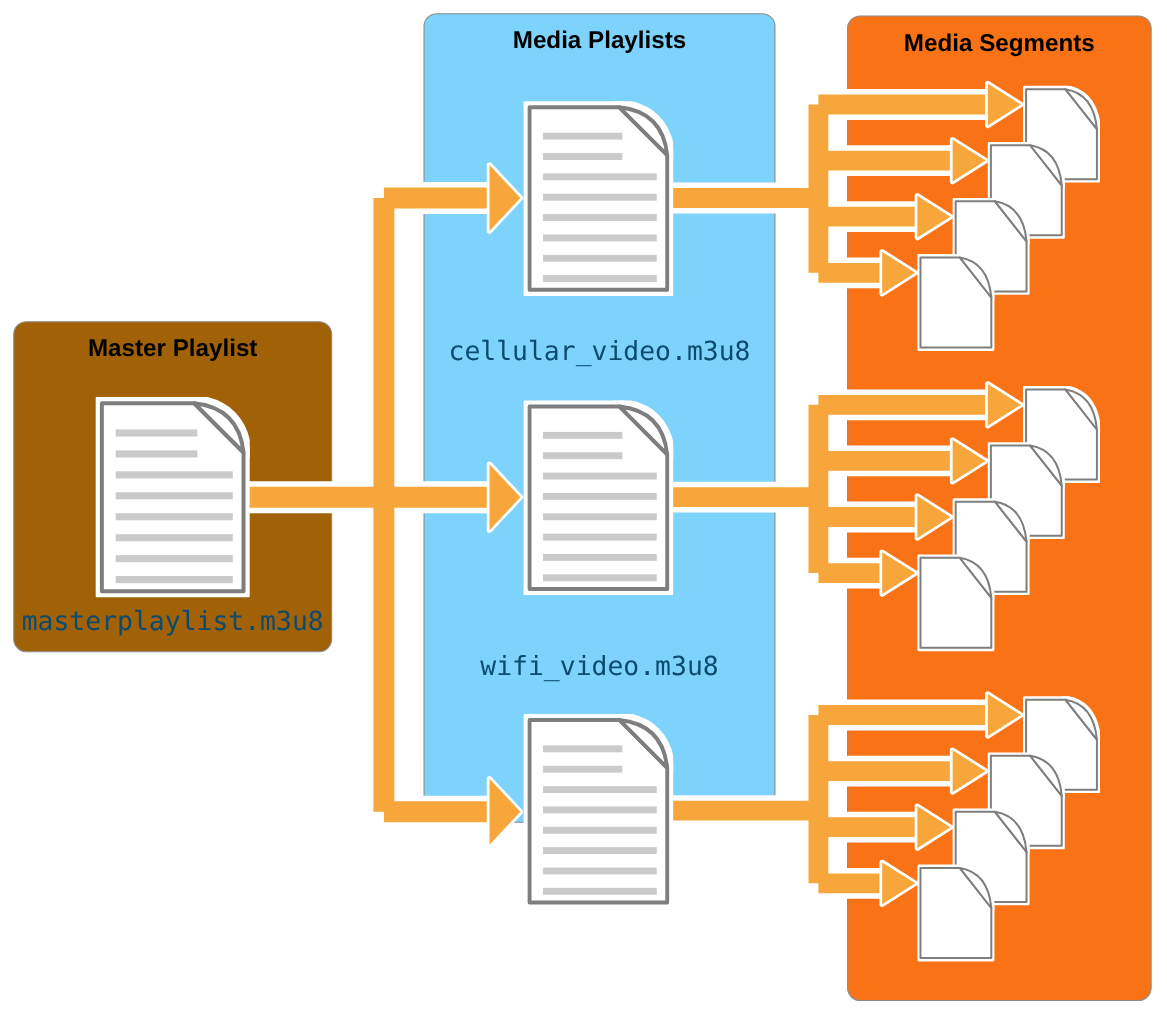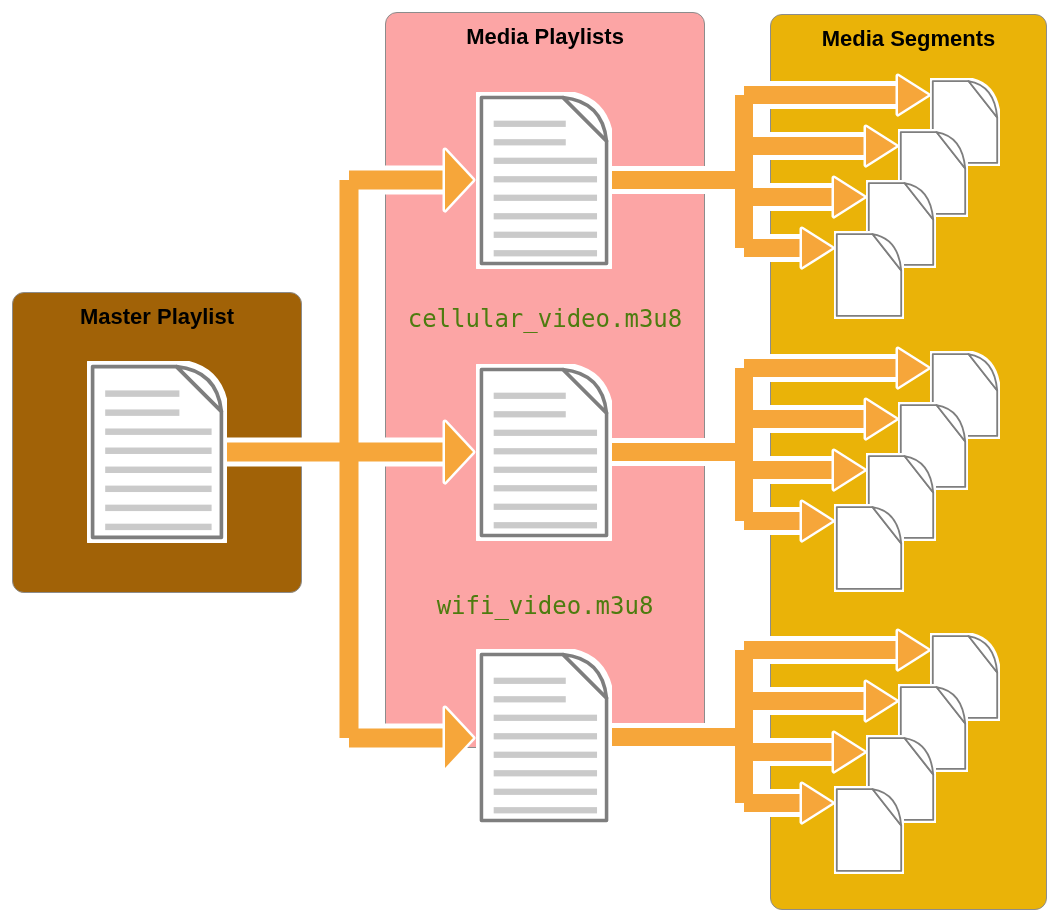--- a/index.html
+++ b/index.html
@@ -12,37 +12,37 @@
     box-sizing:border-box; z-index:1;
   }
   .panel-title {
     position:absolute; left:0; right:0; top:11px; text-align:center;
     font-size:22px; font-weight:bold; color:#000;
   }
   #arrows { position:absolute; left:0; top:0; z-index:2; }
   .doc { position:absolute; z-index:3; line-height:0; }
   .filename {
     position:absolute; z-index:4; text-align:center; white-space:nowrap;
-    font-family:"DejaVu Sans Mono", monospace; font-size:24px; color:#4d7c0f;
+    font-family:"DejaVu Sans Mono", monospace; font-size:24px; color:#0c4a6e;
   }
 </style>
 </head>
 <body>
 
 <div class="canvas">
 
   <div class="panel" id="panel-master" style="left: 12px; top: 292px; width: 290px; height: 301px; background: #a16207; border-color: rgb(140, 140, 140);">
     <div class="panel-title">Master Playlist</div>
   </div>
 
-  <div class="panel" id="panel-playlists" style="left: 385px; top: 12px; width: 320px; height: 736px; background: #fca5a5; border-color: rgb(140, 140, 140);">
+  <div class="panel" id="panel-playlists" style="left: 385px; top: 12px; width: 320px; height: 736px; background: #7dd3fc; border-color: rgb(140, 140, 140);">
     <div class="panel-title">Media Playlists</div>
   </div>
 
-  <div class="panel" id="panel-segments" style="left: 770px; top: 14px; width: 277px; height: 896px; background: #eab308; border-color: rgb(140, 140, 140);">
+  <div class="panel" id="panel-segments" style="left: 770px; top: 14px; width: 277px; height: 896px; background: #f97316; border-color: rgb(140, 140, 140);">
     <div class="panel-title">Media Segments</div>
   </div>
 
   <svg id="arrows" width="1061" height="924" viewBox="0 0 1061 924">
       <path d="M220,452H349M349,180V738M349,180H449M349,452H449M349,738H449" fill="none" stroke="#FFFFFF" stroke-width="29"></path>
       <path d="M220,452H349M349,180V738M349,180H449M349,452H449M349,738H449" fill="none" stroke="#F6A63A" stroke-width="19"></path>
       <polygon points="445,150 473,180 445,210" fill="#F6A63A" stroke="#FFFFFF" stroke-width="5" stroke-linejoin="round" paint-order="stroke"></polygon>
       <polygon points="445,422 473,452 445,482" fill="#F6A63A" stroke="#FFFFFF" stroke-width="5" stroke-linejoin="round" paint-order="stroke"></polygon>
       <polygon points="445,708 473,738 445,768" fill="#F6A63A" stroke="#FFFFFF" stroke-width="5" stroke-linejoin="round" paint-order="stroke"></polygon>
       <path d="M606,180H744M744,95V248M744,95H902M744,146H870M744,197H838M744,248H806" fill="none" stroke="#FFFFFF" stroke-width="28"></path>
@@ -201,16 +201,17 @@
   </svg></div>
       <div class="doc" style="left: 834px; top: 786px;"><svg width="70" height="88" viewBox="0 0 100 125" xmlns="http://www.w3.org/2000/svg">
     <path d="M4,4 H55 L96,56 V121 H4 Z" fill="#FFFFFF" stroke="#FFFFFF" stroke-width="11" stroke-linejoin="round"></path>
     <path d="M55,4 Q92,10 96,56 Z" fill="none" stroke="#FFFFFF" stroke-width="11" stroke-linejoin="round"></path>
     <path d="M4,4 H55 L96,56 V121 H4 Z" fill="#FFFFFF" stroke="#7E7E7E" stroke-width="2.6" stroke-linejoin="round"></path>
 
     <path d="M55,4 Q92,10 96,56 Z" fill="#FFFFFF" stroke="#7E7E7E" stroke-width="2.6" stroke-linejoin="round"></path>
   </svg></div>
     </div>
 
+  <div class="filename" style="left:12px; top:551px; width:290px;">masterplaylist.m3u8</div>
   <div class="filename" style="left:395px; top:305px; width:300px;">cellular_video.m3u8</div>
   <div class="filename" style="left:395px; top:592px; width:300px;">wifi_video.m3u8</div>
 
 </div>
 
 </body></html>

